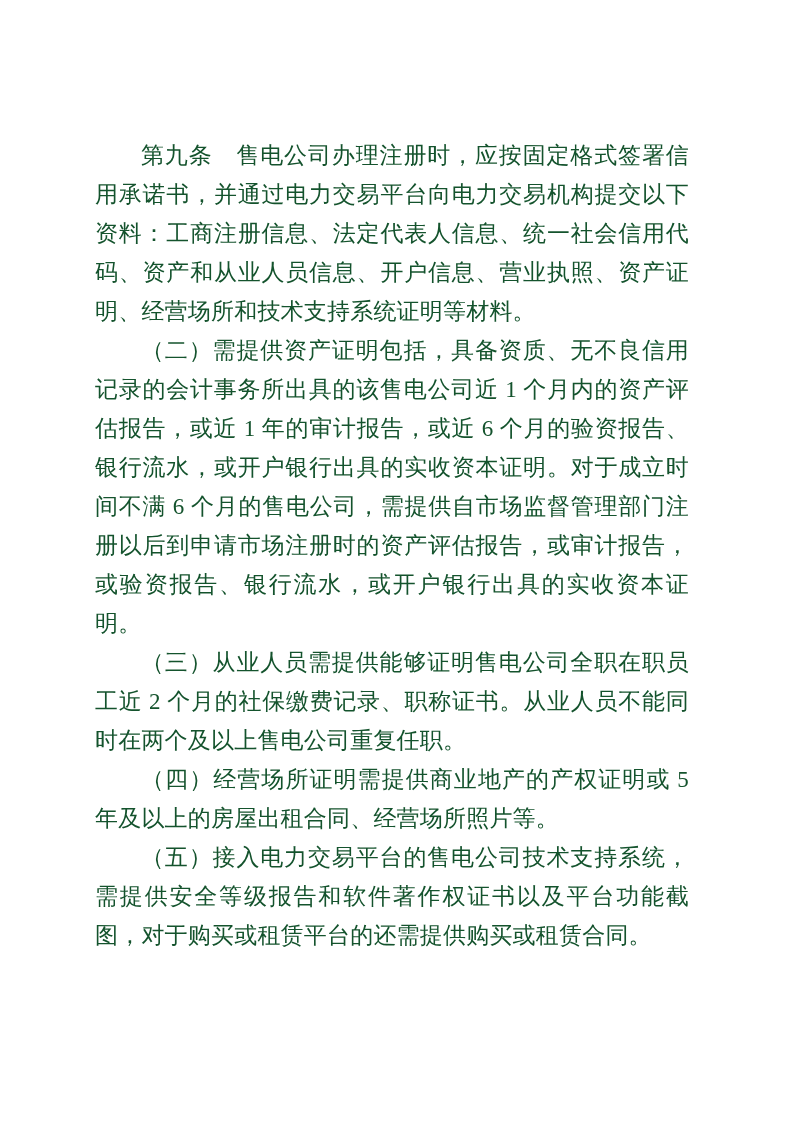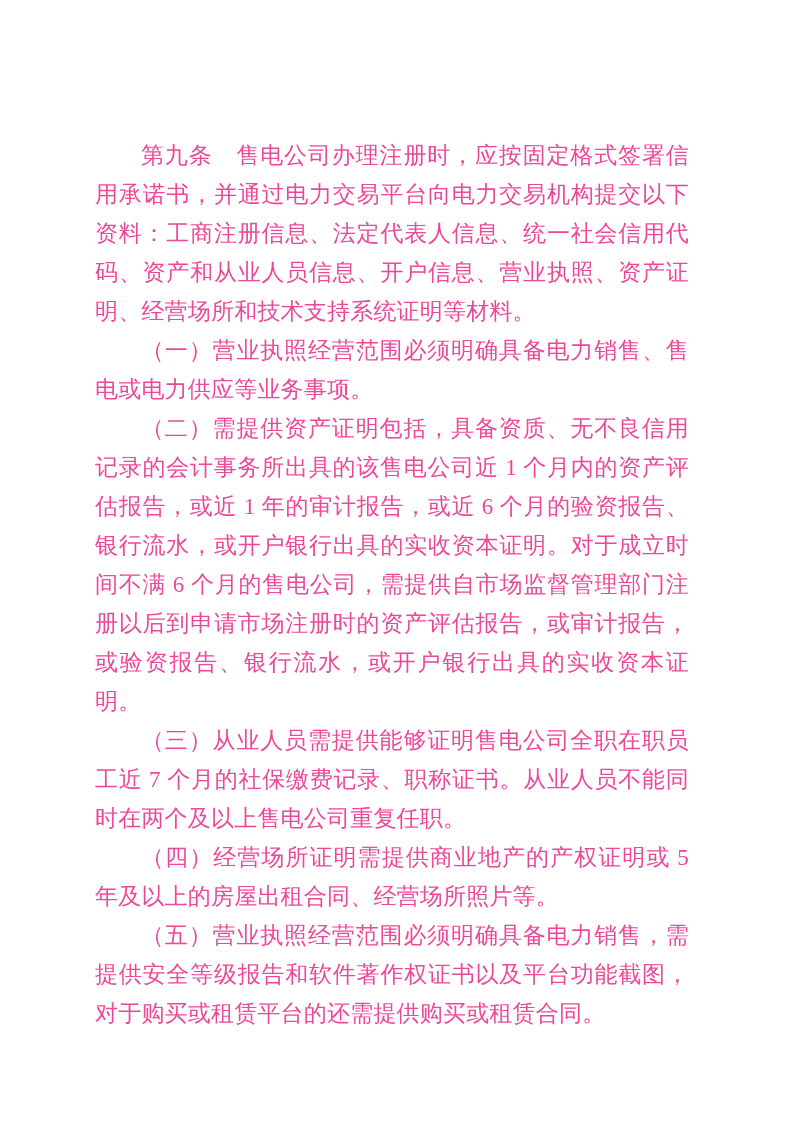--- a/index.html
+++ b/index.html
@@ -13,39 +13,38 @@
     height: 1123px;
     background: #ffffff;
     overflow: hidden;
     font-family: "Liberation Serif", "DejaVu Serif", serif;
   }
   .content {
     position: absolute;
     left: 95px;
     top: 136px;
     width: 594px;
-    color: #ec4899;
+    color: #14532d;
     font-size: 23px;
     line-height: 39px;
     text-align: justify;
     text-justify: inter-ideograph;
     word-break: break-all;
     letter-spacing: 0.2px;
   }
   .content p {
     margin: 0;
     padding: 0;
     text-indent: 2em;
   }
 </style>
 </head>
 <body>
 
 <div class="page">
   <div class="content">
     <p>第九条　售电公司办理注册时，应按固定格式签署信用承诺书，并通过电力交易平台向电力交易机构提交以下资料：工商注册信息、法定代表人信息、统一社会信用代码、资产和从业人员信息、开户信息、营业执照、资产证明、经营场所和技术支持系统证明等材料。</p>
-    <p>（一）营业执照经营范围必须明确具备电力销售、售电或电力供应等业务事项。</p>
     <p>（二）需提供资产证明包括，具备资质、无不良信用记录的会计事务所出具的该售电公司近 1 个月内的资产评估报告，或近 1 年的审计报告，或近 6 个月的验资报告、银行流水，或开户银行出具的实收资本证明。对于成立时间不满 6 个月的售电公司，需提供自市场监督管理部门注册以后到申请市场注册时的资产评估报告，或审计报告，或验资报告、银行流水，或开户银行出具的实收资本证明。</p>
-    <p>（三）从业人员需提供能够证明售电公司全职在职员工近 7 个月的社保缴费记录、职称证书。从业人员不能同时在两个及以上售电公司重复任职。</p>
+    <p>（三）从业人员需提供能够证明售电公司全职在职员工近 2 个月的社保缴费记录、职称证书。从业人员不能同时在两个及以上售电公司重复任职。</p>
     <p>（四）经营场所证明需提供商业地产的产权证明或 5 年及以上的房屋出租合同、经营场所照片等。</p>
-    <p>（五）营业执照经营范围必须明确具备电力销售，需提供安全等级报告和软件著作权证书以及平台功能截图，对于购买或租赁平台的还需提供购买或租赁合同。</p>
+    <p>（五）接入电力交易平台的售电公司技术支持系统，需提供安全等级报告和软件著作权证书以及平台功能截图，对于购买或租赁平台的还需提供购买或租赁合同。</p>
   </div>
 </div>
 
 </body></html>

